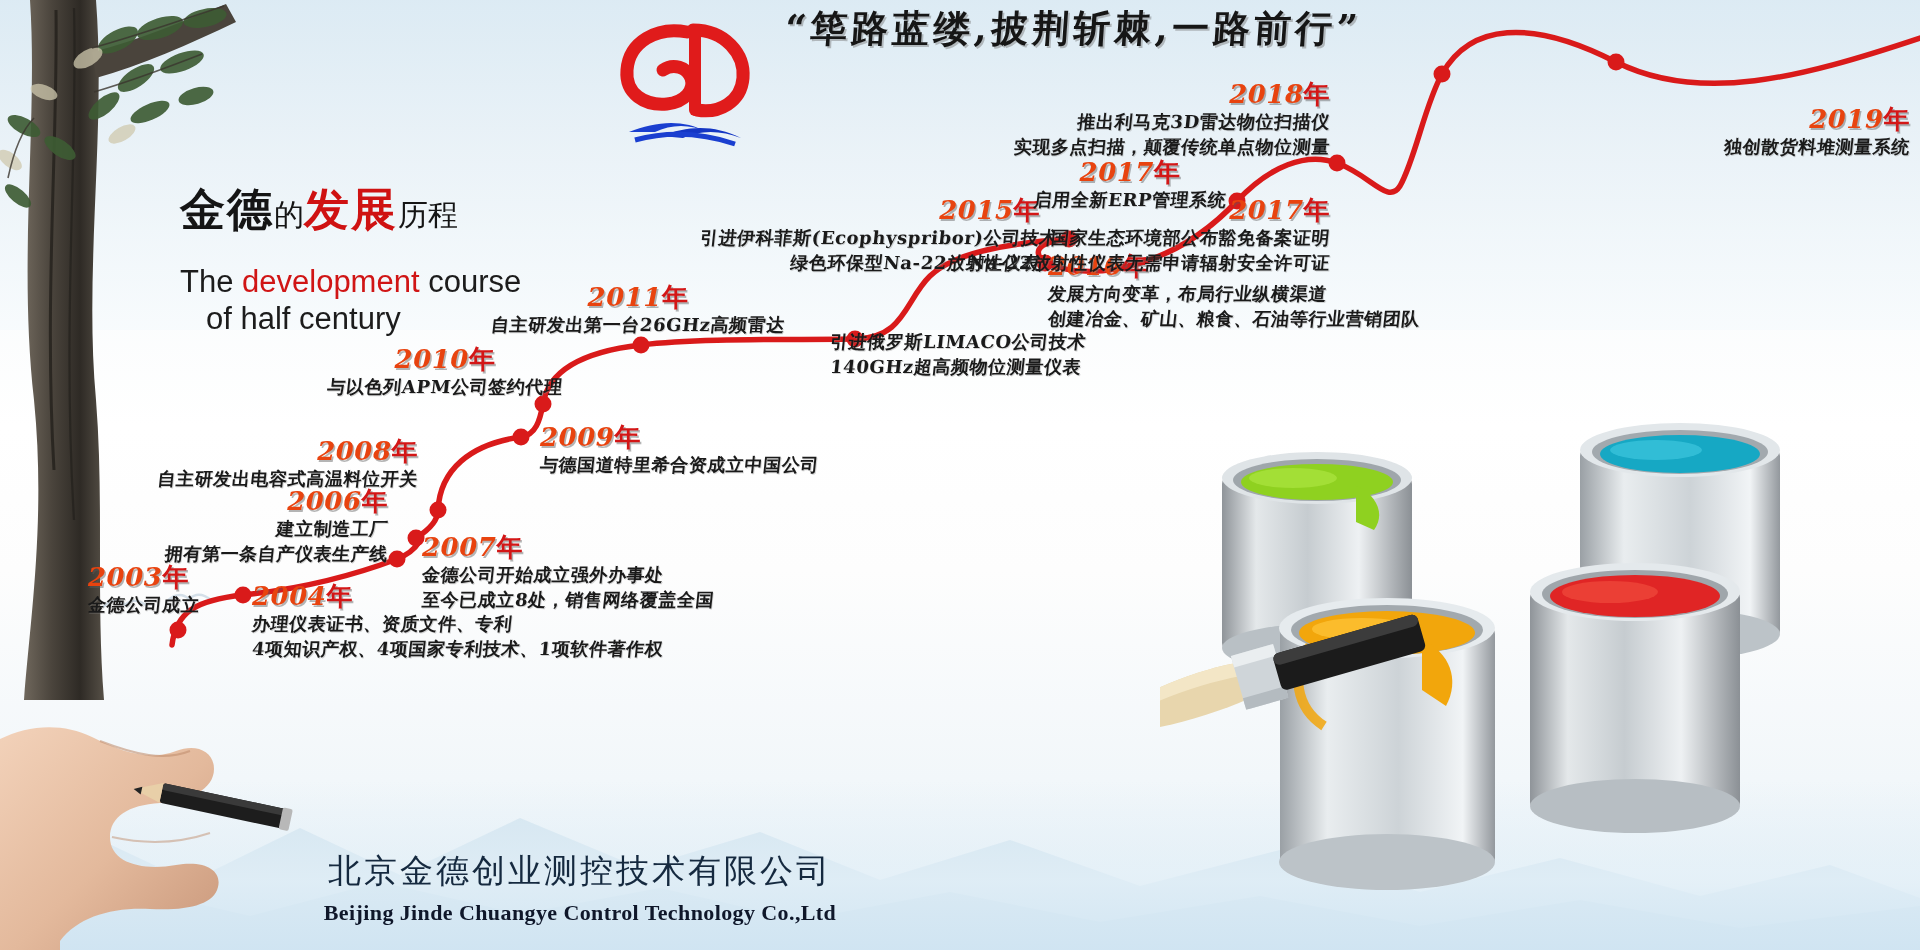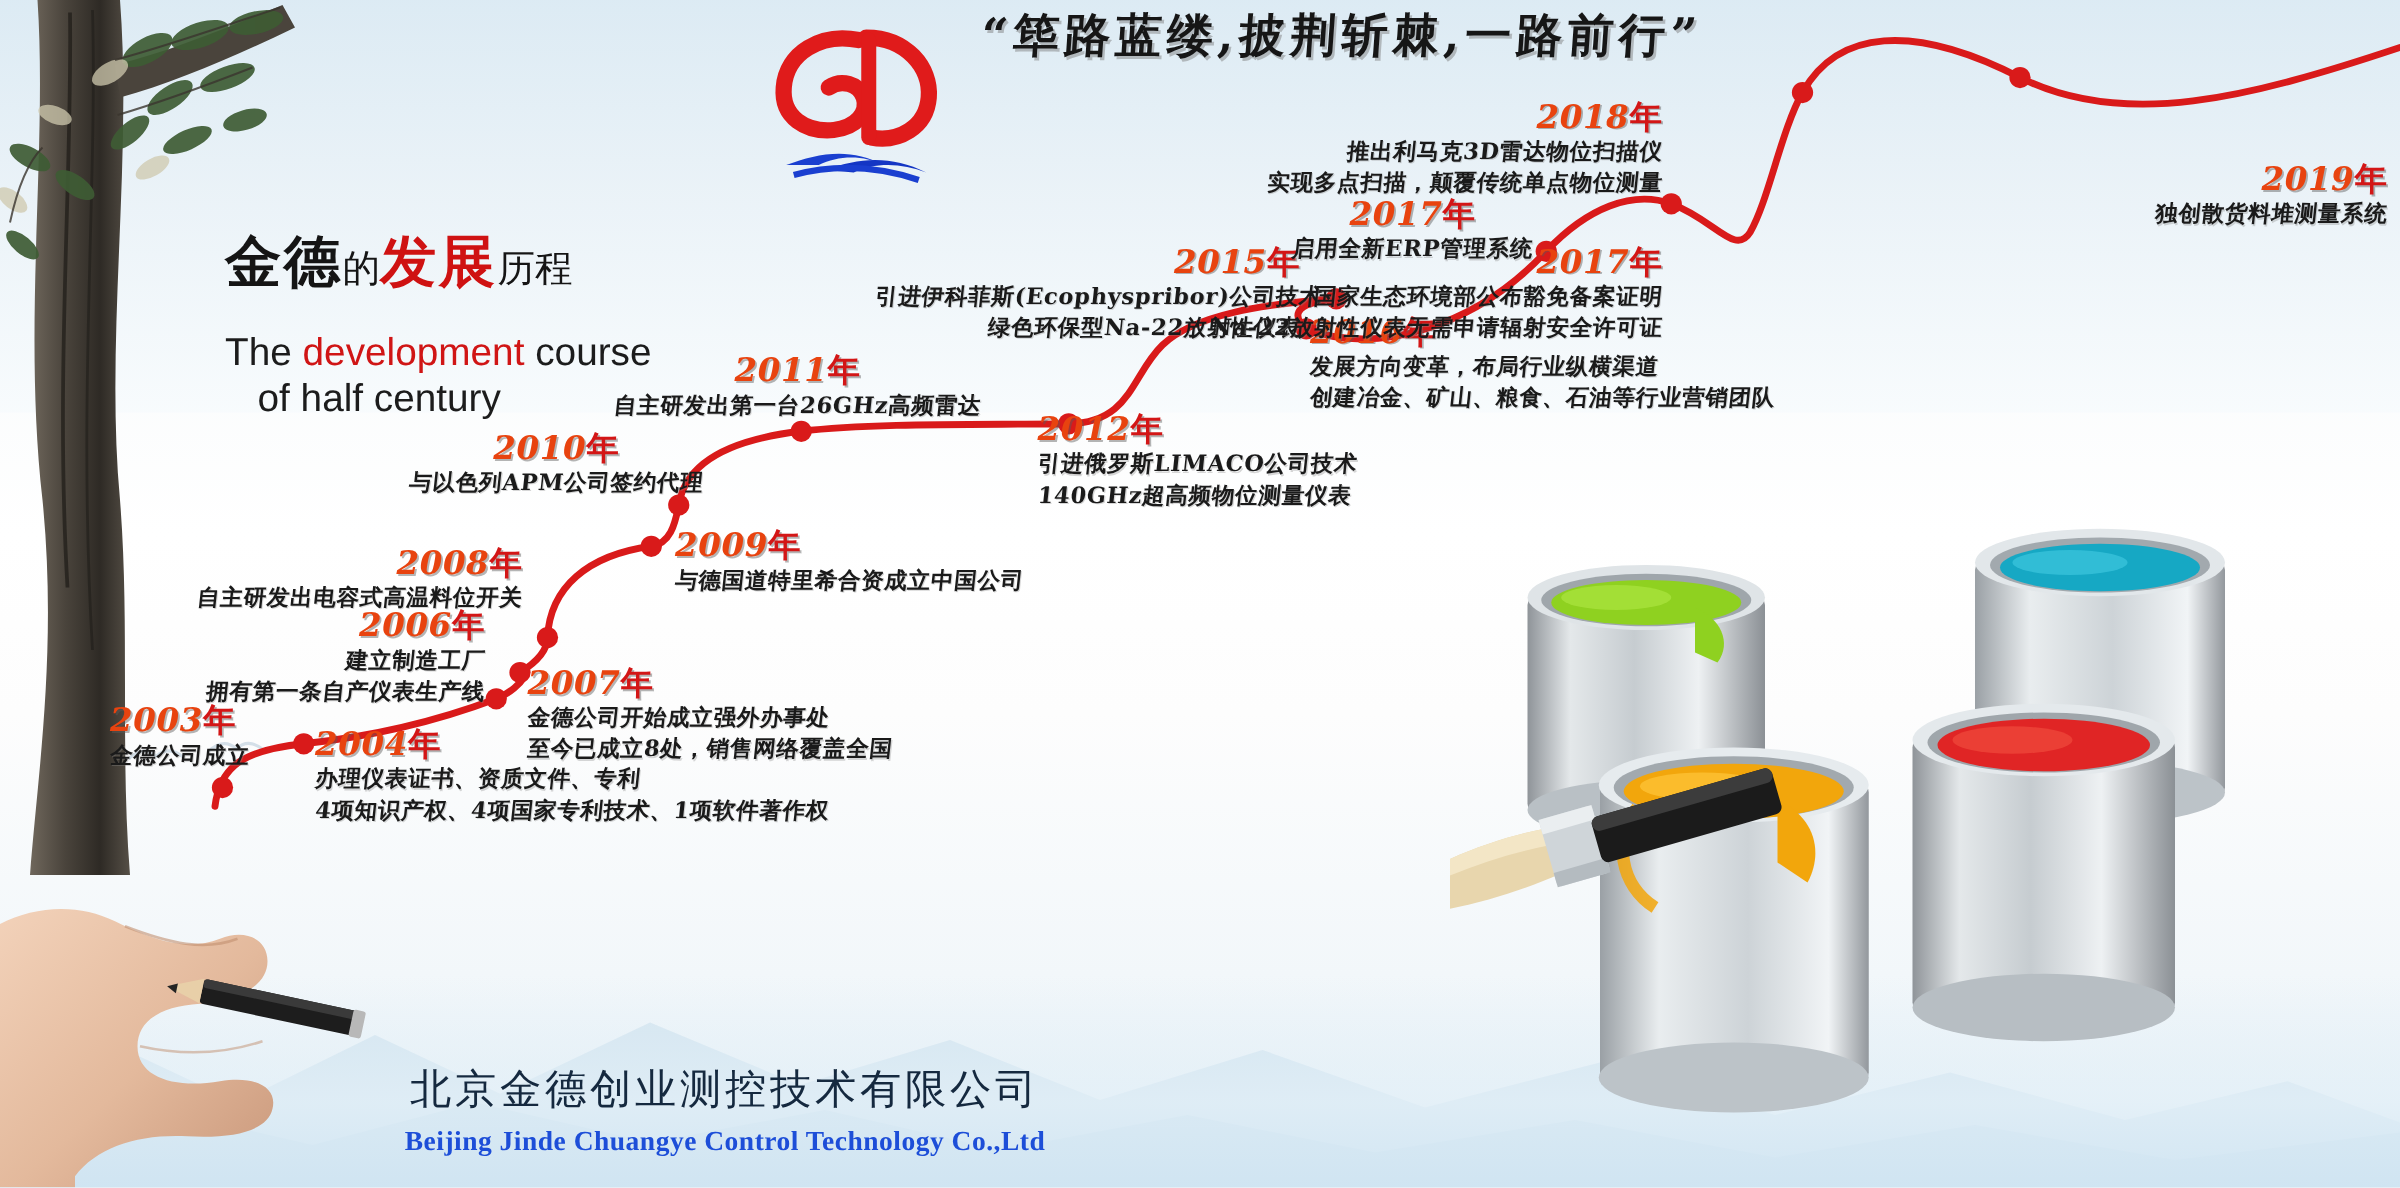--- a/index.html
+++ b/index.html
@@ -71,21 +71,21 @@
   .ms.ta-l{text-align:left;}
   .ms.ta-r{text-align:right;}
   .ms.ta-c{text-align:center;}
   .ms.ta-r .yr,.ms.ta-c .yr{display:block;}
 
   
   .footer{position:absolute;left:0;bottom:24px;width:1160px;text-align:center;}
   .f-cn{font-family:"DejaVu Serif","Liberation Serif",serif;
     font-size:33px;font-weight:normal;color:#15293f;letter-spacing:3px;}
   .f-en{margin-top:6px;font-family:"Liberation Serif",serif;
-    font-size:22px;font-weight:bold;color:#1d4ed8;letter-spacing:.4px;}
+    font-size:22px;font-weight:bold;color:#0f172a;letter-spacing:.4px;}
 </style>
 </head>
 <body>
 
 <div class="stage">
 
   <div class="sky"></div>
 
   <svg class="mountains" viewBox="0 0 1920 250" preserveAspectRatio="none">
     <path d="M0,250 L0,175 L90,135 L190,182 L300,128 L400,175 L520,118 L640,168
@@ -233,21 +233,20 @@
       </div>
       <div class="ms ta-c" style="left: 300px; top: 345px; width: 290px;">
         <div class="yr"><span>2010</span><span class="suf">年</span></div>
         <div class="ln">与以色列APM公司签约代理</div>
       </div>
       <div class="ms ta-c" style="left: 478px; top: 283px; width: 320px;">
         <div class="yr"><span>2011</span><span class="suf">年</span></div>
         <div class="ln">自主研发出第一台26GHz高频雷达</div>
       </div>
       <div class="ms ta-l" style="left: 830px; top: 330px;">
-        <div class="yr"><span>2012</span><span class="suf">年</span></div>
         <div class="ln">引进俄罗斯LIMACO公司技术</div>
         <div class="ln">140GHz超高频物位测量仪表</div>
       </div>
       <div class="ms ta-r" style="left: 700px; top: 196px; width: 340px;">
         <div class="yr"><span>2015</span><span class="suf">年</span></div>
         <div class="ln">引进伊科菲斯(Ecophyspribor)公司技术</div>
         <div class="ln">绿色环保型Na-22放射性仪表</div>
       </div>
       <div class="ms ta-l" style="left: 1048px; top: 252px;">
         <div class="yr"><span>2016</span><span class="suf">年</span></div>
@@ -261,21 +260,21 @@
       <div class="ms ta-r" style="left: 950px; top: 196px; width: 380px;">
         <div class="yr"><span>2017</span><span class="suf">年</span></div>
         <div class="ln">国家生态环境部公布豁免备案证明</div>
         <div class="ln">Na-22放射性仪表无需申请辐射安全许可证</div>
       </div>
       <div class="ms ta-r" style="left: 1010px; top: 80px; width: 320px;">
         <div class="yr"><span>2018</span><span class="suf">年</span></div>
         <div class="ln">推出利马克3D雷达物位扫描仪</div>
         <div class="ln">实现多点扫描，颠覆传统单点物位测量</div>
       </div>
-      <div class="ms ta-r" style="left: 1530px; top: 130px; width: 380px;">
+      <div class="ms ta-r" style="left: 1530px; top: 105px; width: 380px;">
         <div class="yr"><span>2019</span><span class="suf">年</span></div>
         <div class="ln">独创散货料堆测量系统</div>
       </div>
     </div>
 
   <svg class="hand" viewBox="0 0 300 405">
     <defs>
       <linearGradient id="skin" x1="0" y1="0" x2="1" y2="1">
         <stop offset="0%" stop-color="#f3d3bb"></stop>
         <stop offset="55%" stop-color="#e3b99c"></stop>

